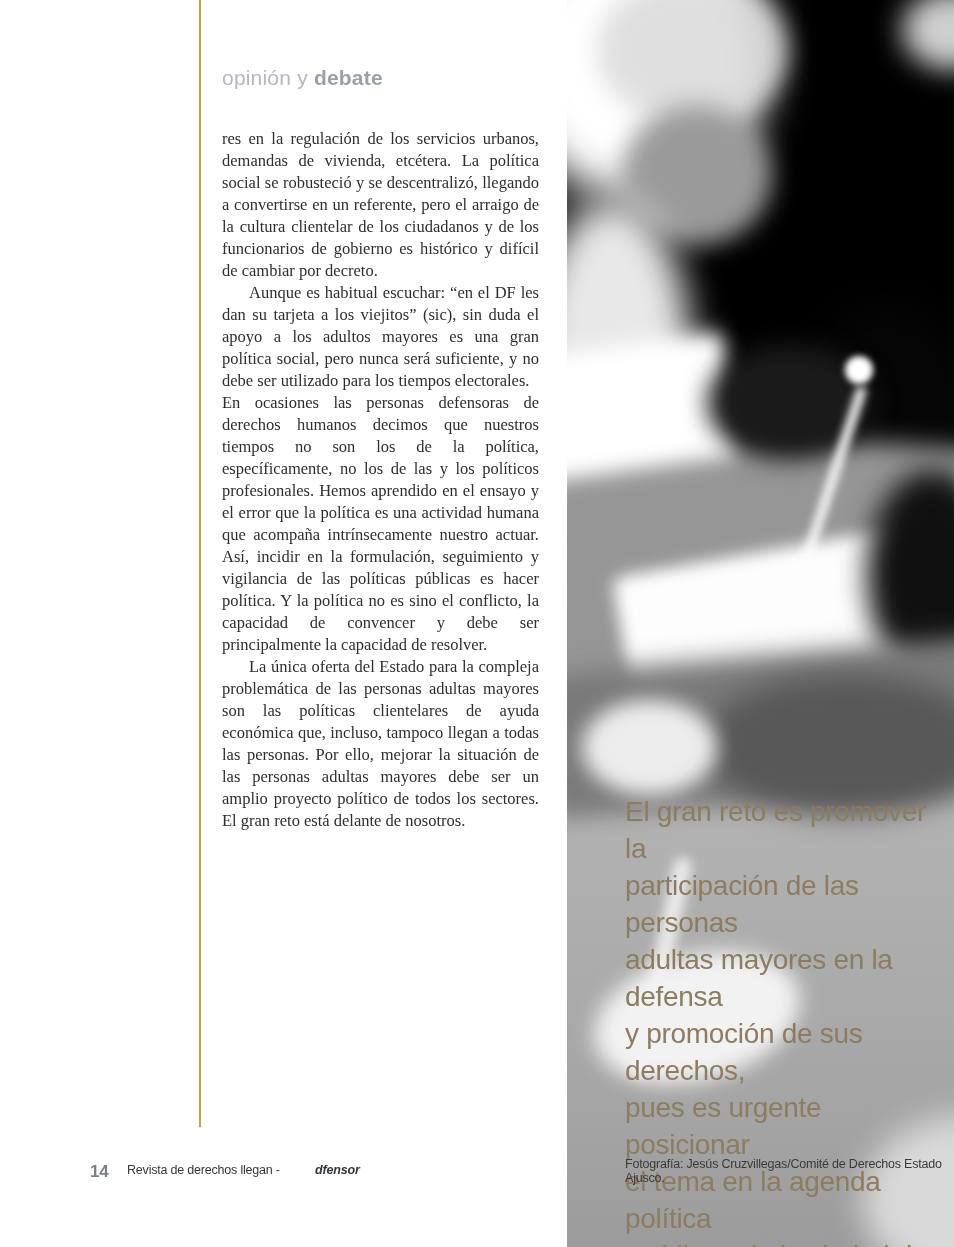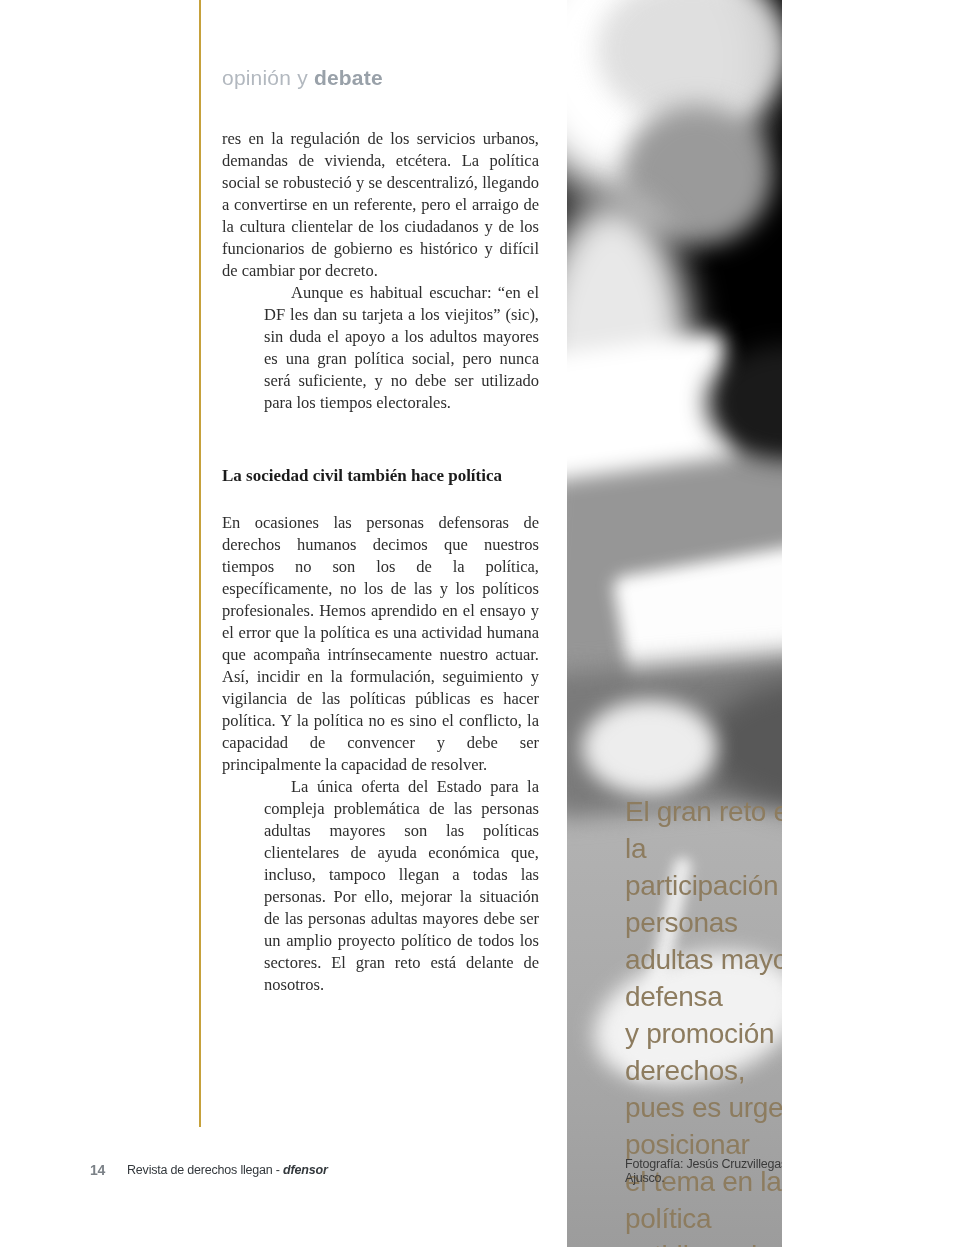--- a/index.html
+++ b/index.html
@@ -1,38 +1,38 @@
 <!DOCTYPE html>
 <html lang="es"><head>
 <meta charset="utf-8">
 <style>
   html,body{margin:0;padding:0;background:#ffffff;}
   .page{
-    position:relative;width:782px;height:1247px;background:#ffffff;
+    position:relative;width:954px;height:1247px;background:#ffffff;
     font-family:"Liberation Serif",serif;overflow:hidden;
   }
   
   .gold-rule{position:absolute;left:199px;top:0;width:2px;height:1127px;background:#C6A13B;}
 
   
   .section-header{
     position:absolute;left:222px;top:66px;
     font-family:"Liberation Sans",sans-serif;font-size:21px;letter-spacing:0.2px;
     color:#b2b8bf;
   }
   .section-header .bold{font-weight:bold;color:#99a1a9;}
 
   
   .article{
     position:absolute;left:222px;top:128px;width:317px;
     font-size:16.5px;line-height:22px;color:#2e2e2e;
     text-align:justify;hyphens:auto;-webkit-hyphens:auto;
   }
   .article p{margin:0;}
-  .article p.indent{text-indent:27px;margin-left:42px;}
+  .article p.indent{text-indent:27px;}
   .article h2{
     margin:52px 0 26px 0;font-size:17px;line-height:20px;font-weight:bold;color:#1b1b1b;
     text-align:left;
   }
 
   
   .photo{position:absolute;left:567px;top:0;width:387px;height:1247px;overflow:hidden;
     background:linear-gradient(180deg,#2a2a2a 0px,#141414 80px,#0e0e0e 330px,#6e6e6e 430px,
       #a6a6a6 470px,#bcbcbc 560px,#9e9e9e 650px,#8f8f8f 730px,#b2b2b2 820px,
       #ababab 980px,#a4a4a4 1120px,#9c9c9c 1247px);
@@ -68,37 +68,36 @@
   }
   .credit{
     position:absolute;left:58px;top:1157px;width:330px;z-index:5;
     font-family:"Liberation Sans",sans-serif;font-size:12.5px;letter-spacing:-0.2px;
     color:#3a3a3a;
   }
 
   
   .footer{position:absolute;left:0;top:1162px;width:560px;
     font-family:"Liberation Sans",sans-serif;font-size:12.5px;letter-spacing:-0.2px;}
-  .footer .pagenum{position:absolute;left:90px;top:0;font-weight:bold;font-size:14px;color:#7b8187;}
+  .footer .pagenum{position:absolute;left:90px;top:0;font-weight:bold;font-size:17px;color:#7b8187;}
   .footer .journal{position:absolute;left:127px;top:1px;color:#33383c;}
-  .footer .dfensor{font-weight:bold;font-style:italic;}
+  .footer .dfensor{font-weight:bold;font-style:italic;margin-left:32px;}
 </style>
 </head>
 <body>
 
 <div class="page">
 
   <div class="gold-rule"></div>
 
   <div class="section-header"><span>opinión y </span><span class="bold">debate</span></div>
 
   <div class="article">
     <p>res en la regulación de los servicios urbanos, demandas de vivienda, etcétera. La política social se robusteció y se descentralizó, llegando a convertirse en un referente, pero el arraigo de la cultura clientelar de los ciudadanos y de los funcionarios de gobierno es histórico y difícil de cambiar por decreto.</p>
     <p class="indent">Aunque es habitual escuchar: “en el DF les dan su tarjeta a los viejitos” (sic), sin duda el apoyo a los adultos mayores es una gran política social, pero nunca será suficiente, y no debe ser utilizado para los tiempos electorales.</p>
-    <h2>La sociedad civil también hace política</h2>
     <p>En ocasiones las personas defensoras de derechos humanos decimos que nuestros tiempos no son los de la política, específicamente, no los de las y los políticos profesionales. Hemos aprendido en el ensayo y el error que la política es una actividad humana que acompaña intrínsecamente nuestro actuar. Así, incidir en la formulación, seguimiento y vigilancia de las políticas públicas es hacer política. Y la política no es sino el conflicto, la capacidad de convencer y debe ser principalmente la capacidad de resolver.</p>
     <p class="indent">La única oferta del Estado para la compleja problemática de las personas adultas mayores son las políticas clientelares de ayuda económica que, incluso, tampoco llegan a todas las personas. Por ello, mejorar la situación de las personas adultas mayores debe ser un amplio proyecto político de todos los sectores. El gran reto está delante de nosotros.</p>
   </div>
 
   <div class="photo">
     <div class="ps s-black-top"></div>
     <div class="ps s-black-right"></div>
     <div class="ps s-white-tl"></div>
     <div class="ps s-hair"></div>
     <div class="ps s-face"></div>

